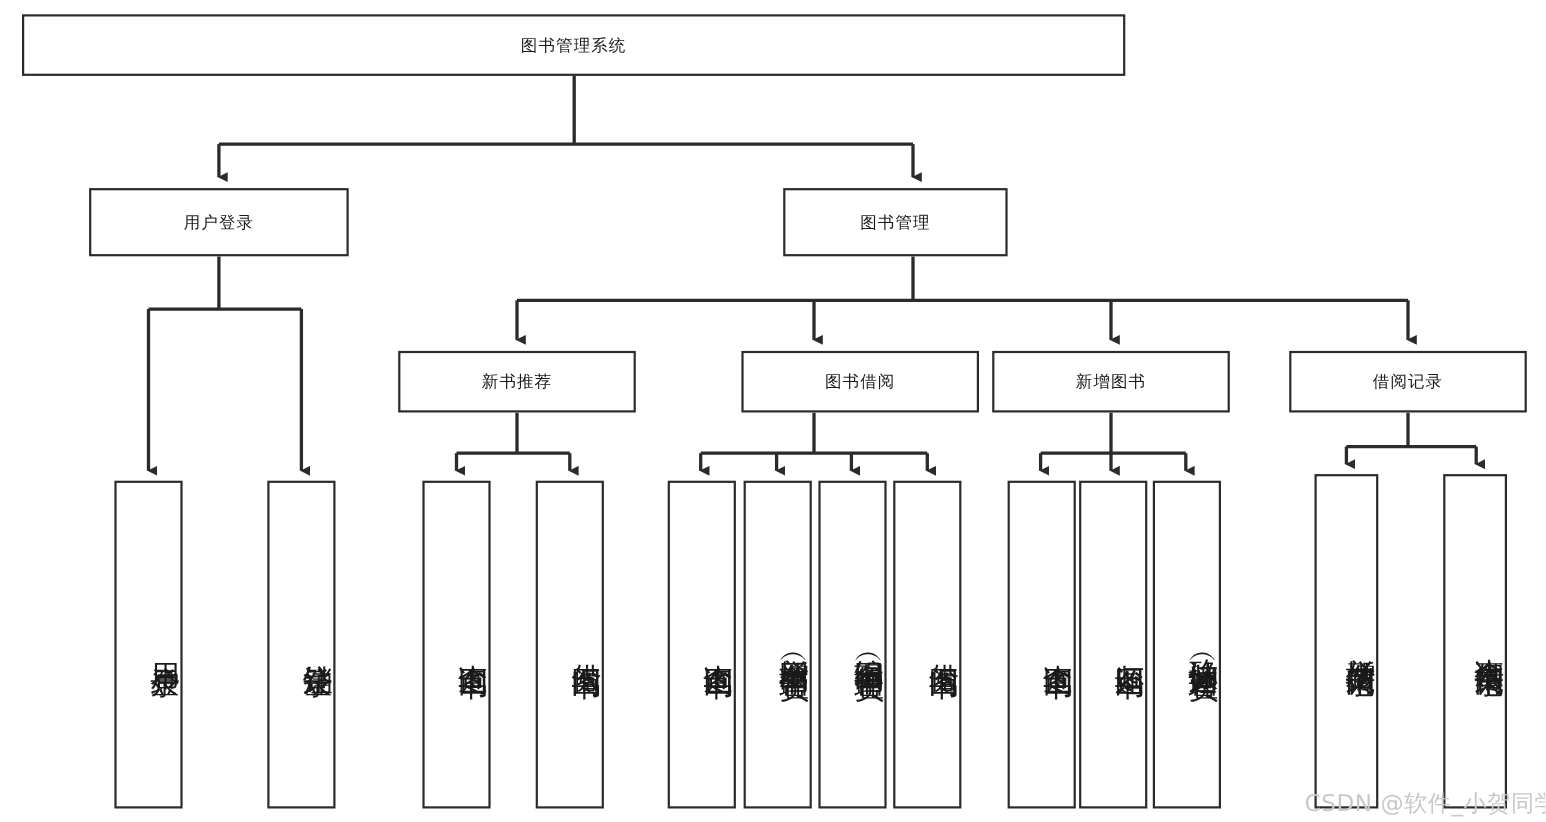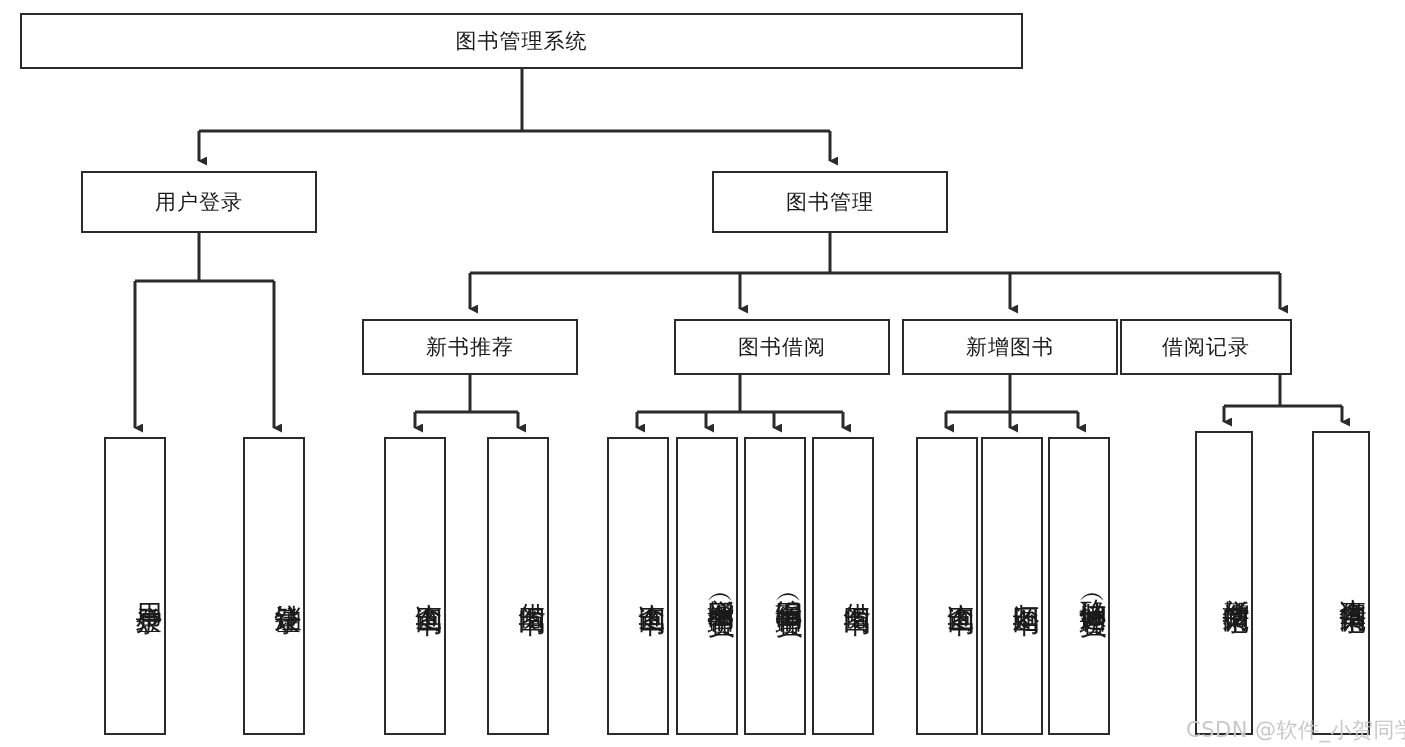--- a/index.html
+++ b/index.html
@@ -29,21 +29,21 @@
     position: absolute;
     box-sizing: border-box;
     border: 2px solid #2b2b2b;
     background: #ffffff;
     display: flex;
     align-items: center;
     justify-content: center;
     color: #1a1a1a;
   }
   .node-h {
-    font-size: 21px;
+    font-size: 15px;
     letter-spacing: 1px;
     white-space: nowrap;
   }
   .node-v {
     writing-mode: vertical-rl;
     text-orientation: upright;
     font-size: 27px;
     line-height: 1.08;
     letter-spacing: 2px;
     padding-top: 8px;
@@ -114,29 +114,29 @@
       <path d="M1224,406 L1342,406"></path>
       <path d="M1224,406 L1224,422" marker-end="url(#arrow)"></path>
       <path d="M1342,406 L1342,422" marker-end="url(#arrow)"></path>
     </g>
   </svg>
 
   <div class="node node-h" style="left:20px; top:13px; width:1003px; height:56px;">图书管理系统</div>
 
   <div class="node node-h" style="left:81px; top:171px; width:236px; height:62px;">用户登录</div>
 
-  <div class="node node-h" style="left:712px; top:171px; width:236px; height:62px;">图书管理</div>
+  <div class="node node-h" style="left:712px; top:171px; width:204px; height:62px;">图书管理</div>
 
   <div class="node node-h" style="left:362px; top:319px; width:216px; height:56px;">新书推荐</div>
 
   <div class="node node-h" style="left:632px; top:319px; width:216px; height:56px;margin-left:42px;">图书借阅</div>
 
   <div class="node node-h" style="left:902px; top:319px; width:216px; height:56px;">新增图书</div>
 
-  <div class="node node-h" style="left:1120px; top:319px; width:172px; height:56px;">借阅记录</div>
+  <div class="node node-h" style="left:1172px; top:319px; width:216px; height:56px;">借阅记录</div>
 
   <div class="node node-v" style="left:104px; top:437px; width:62px; height:298px;">用户登录</div>
 
   <div class="node node-v" style="left:243px; top:437px; width:62px; height:298px;">注销登录</div>
 
   <div class="node node-v" style="left:384px; top:437px; width:62px; height:298px;">查询图书</div>
 
   <div class="node node-v" style="left:487px; top:437px; width:62px; height:298px;">借阅图书</div>
 
   <div class="node node-v" style="left:607px; top:437px; width:62px; height:298px;">查询图书</div>

